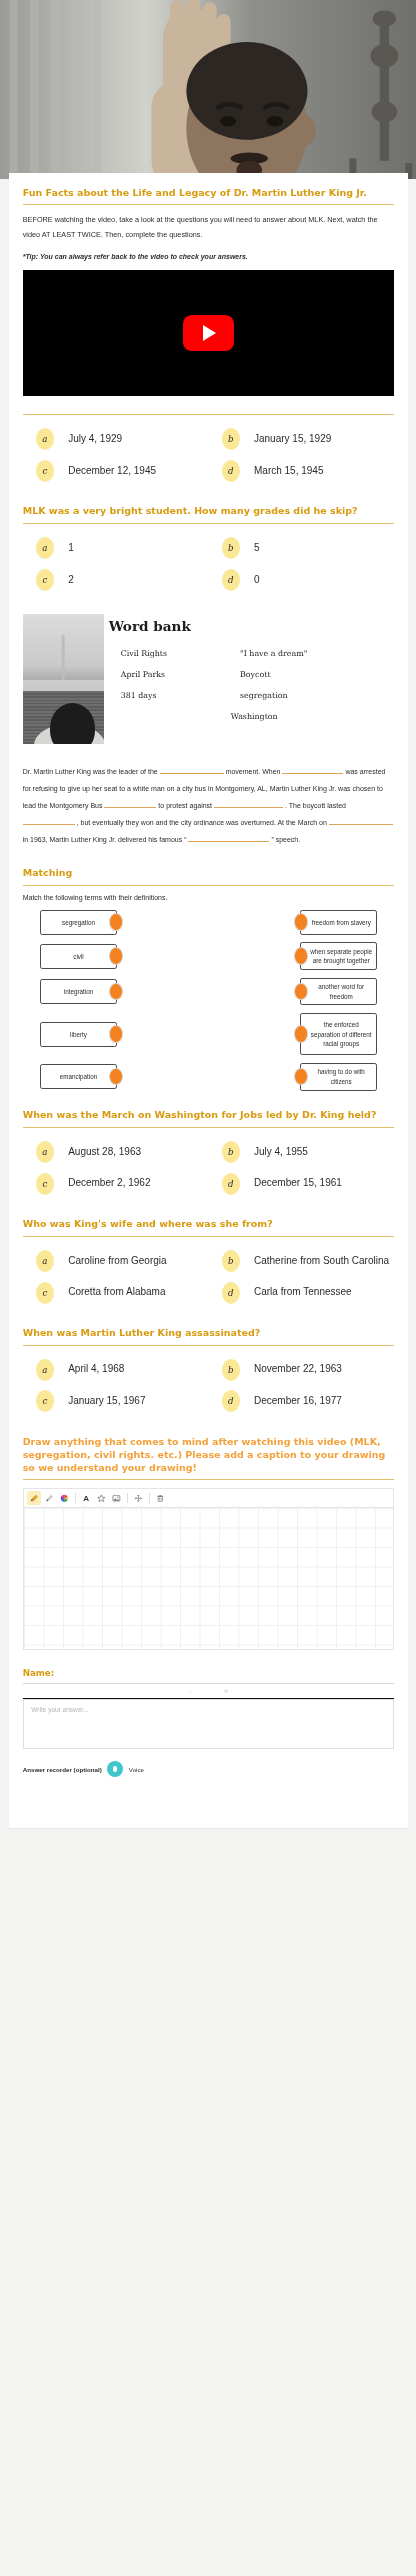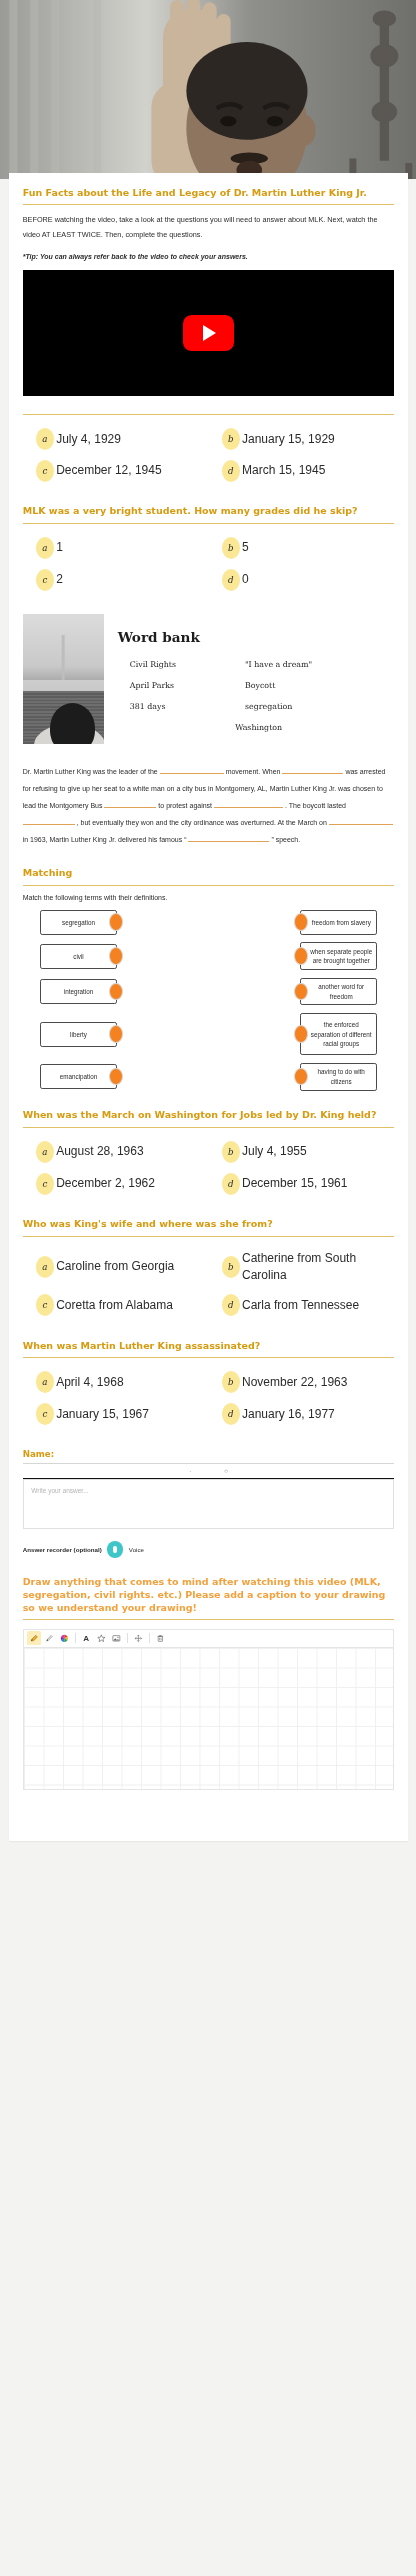--- a/index.html
+++ b/index.html
@@ -79,24 +79,24 @@
     flex:0 0 auto;
     width:18.5px;height:22px;border-radius:50%;
     background:#fbe896;
     display:flex;align-items:center;justify-content:center;
     font-family:"DejaVu Serif", serif;
     font-style:italic;
     font-size:8.7px;
     color:#2b2b2b;
     margin-left:13px;
   }
-  .opt-label { font-size:12px; margin-left:2px; line-height:1.45; }
-
-  
-  .wb-wrap { display:flex; gap:14px; align-items:flex-end; margin-top:2.2px; }
+  .opt-label { font-size:10px; margin-left:14px; line-height:1.45; }
+
+  
+  .wb-wrap { display:flex; gap:5px; align-items:flex-start; margin-top:2.2px; }
   .wb-img {
     flex:0 0 81px; height:130px;
     background:linear-gradient(#dcdcdc 0%,#c9c9c9 40%,#8e8e8e 62%,#4a4a4a 100%);
     position:relative; overflow:hidden;
   }
   .wb-mon { position:absolute; left:50%; top:20.6px; width:2.7px; height:45px;
             background:#bdbdbd; transform:translateX(-50%); }
   .wb-pool { position:absolute; left:0; right:0; top:66px; height:14px;
              background:rgba(210,210,210,.85); }
   .wb-crowd { position:absolute; left:0; right:0; top:77px; bottom:0;
@@ -485,38 +485,22 @@
         <div class="opt">
           <div class="bubble">b</div>
           <div class="opt-label">November 22, 1963</div>
         </div>
         <div class="opt">
           <div class="bubble">c</div>
           <div class="opt-label">January 15, 1967</div>
         </div>
         <div class="opt">
           <div class="bubble">d</div>
-          <div class="opt-label">January 16, 1977</div>
-        </div>
-      </div>
-    </div>
-
-    <div class="sec">
-      <h3 class="name-title">Name:</h3>
-      <div class="ans-toolbar">
-        <span>·</span>
-        <span>○</span>
-      </div>
-      <div class="ans-box">Write your answer...</div>
-      <div class="recorder">
-        <span class="rec-label">Answer recorder (optional)</span>
-        <span class="rec-btn">
-            <span class="mic"></span>
-          </span>
-        <span>Voice</span>
+          <div class="opt-label">December 16, 1977</div>
+        </div>
       </div>
     </div>
 
     <div class="sec">
       <h3 class="qtitle orange">Draw anything that comes to mind after watching this video (MLK, segregation, civil rights. etc.) Please add a caption to your drawing so we understand your drawing!</h3>
       <div class="rule"></div>
       <div class="draw-wrap">
         <div class="draw-tools">
           <div class="tool active">
             <svg width="8.7" height="8.7" viewBox="0 0 16 16">
@@ -574,17 +558,33 @@
                 <path d="M6.4 4.2 V2.8 h3.2 v1.4"></path>
                 <line x1="6.6" y1="6.8" x2="6.6" y2="11.6"></line>
                 <line x1="9.4" y1="6.8" x2="9.4" y2="11.6"></line>
               </svg>
           </div>
         </div>
         <div class="canvas"></div>
       </div>
     </div>
 
+    <div class="sec">
+      <h3 class="name-title">Name:</h3>
+      <div class="ans-toolbar">
+        <span>·</span>
+        <span>○</span>
+      </div>
+      <div class="ans-box">Write your answer...</div>
+      <div class="recorder">
+        <span class="rec-label">Answer recorder (optional)</span>
+        <span class="rec-btn">
+            <span class="mic"></span>
+          </span>
+        <span>Voice</span>
+      </div>
+    </div>
+
     <div class="footer-pad"></div>
 
   </div>
 </div>
 
 
 </body></html>

